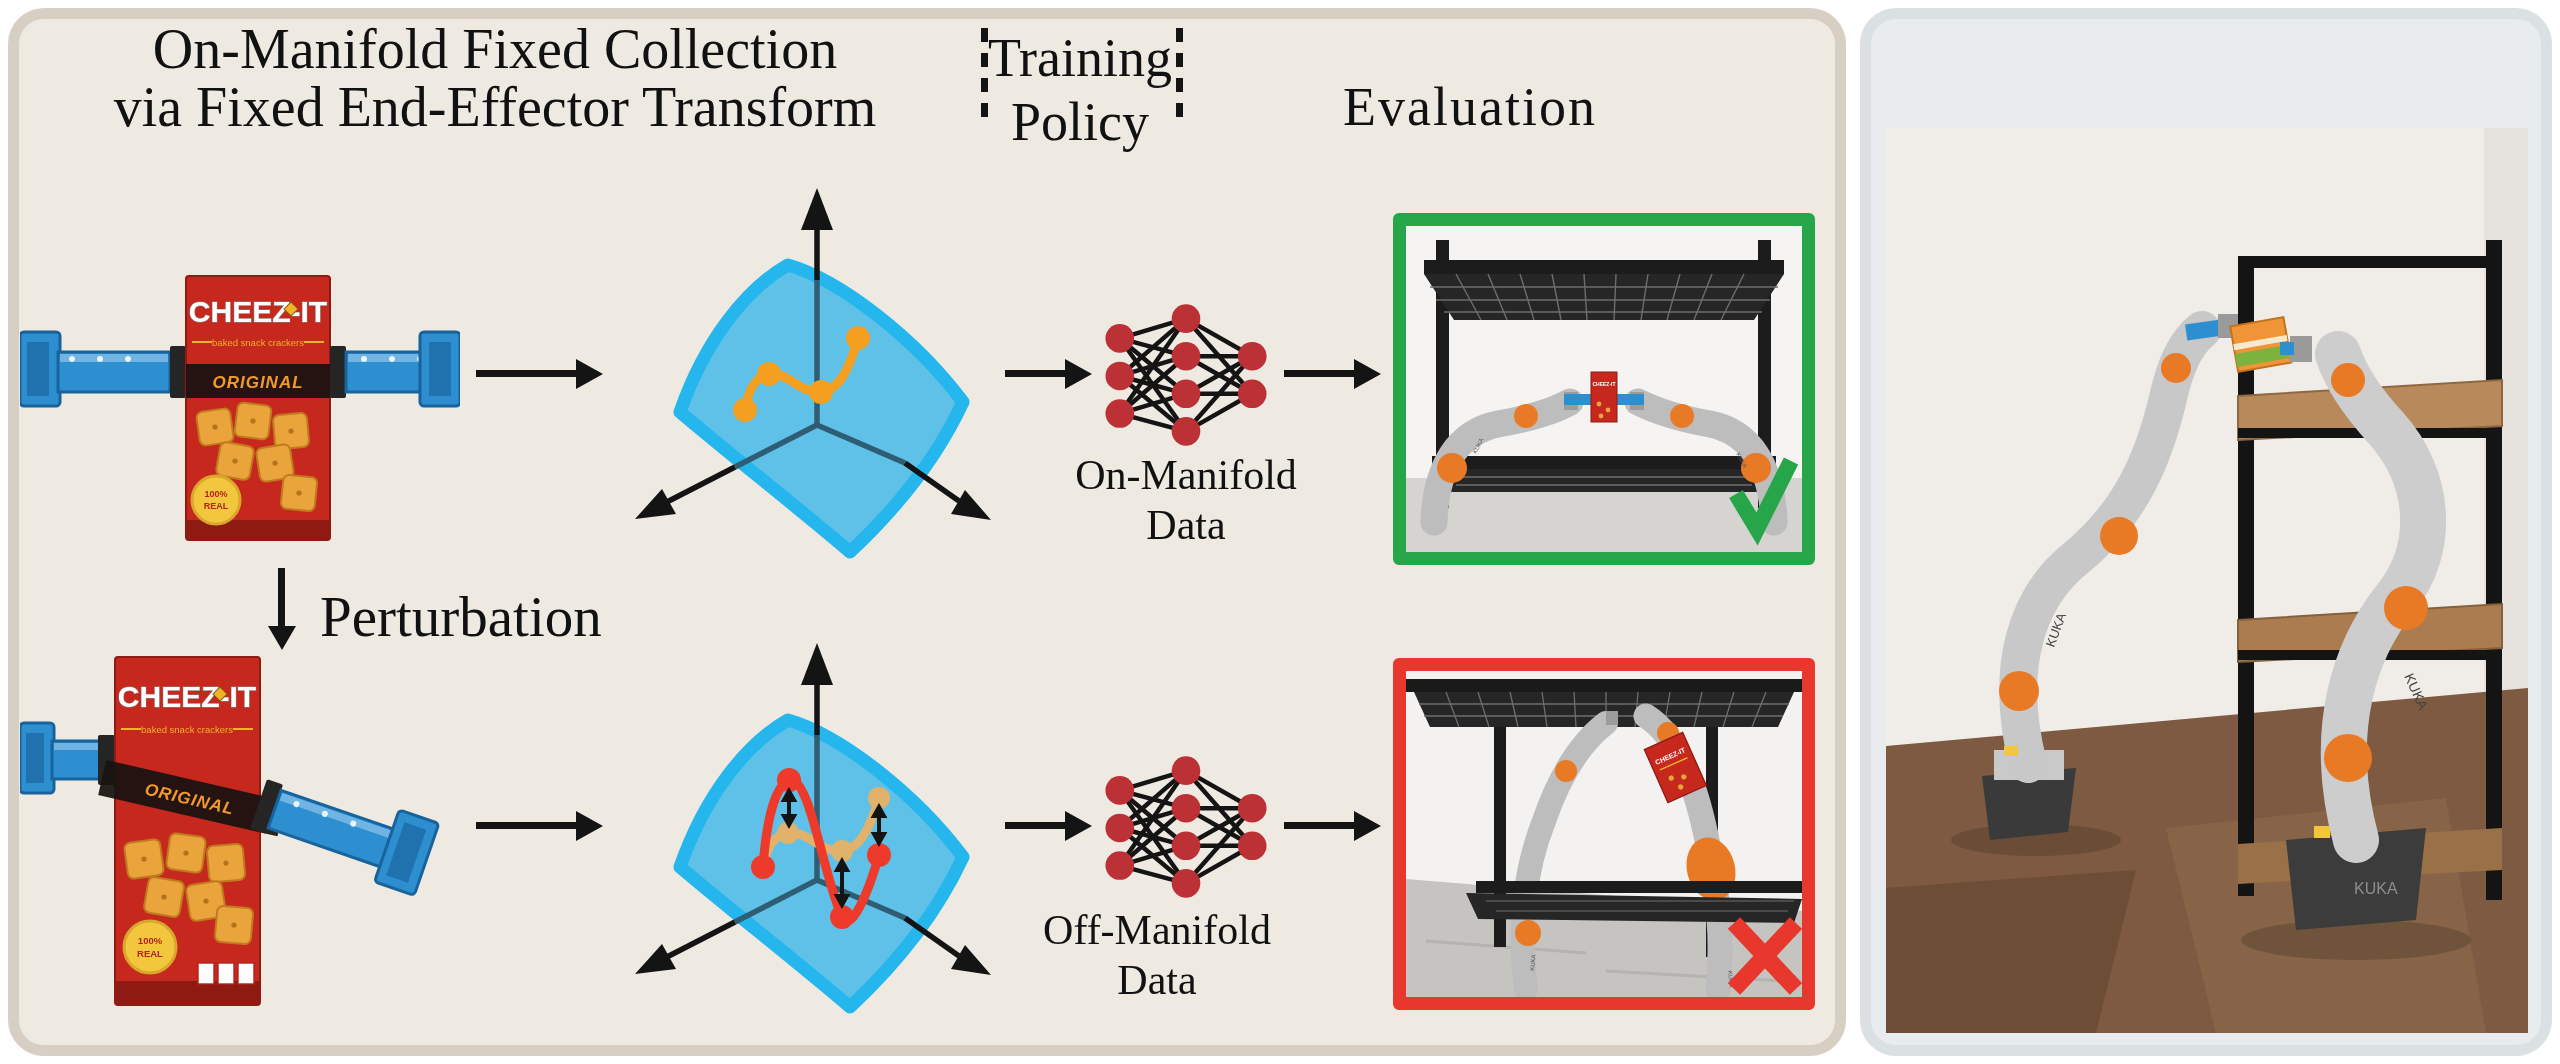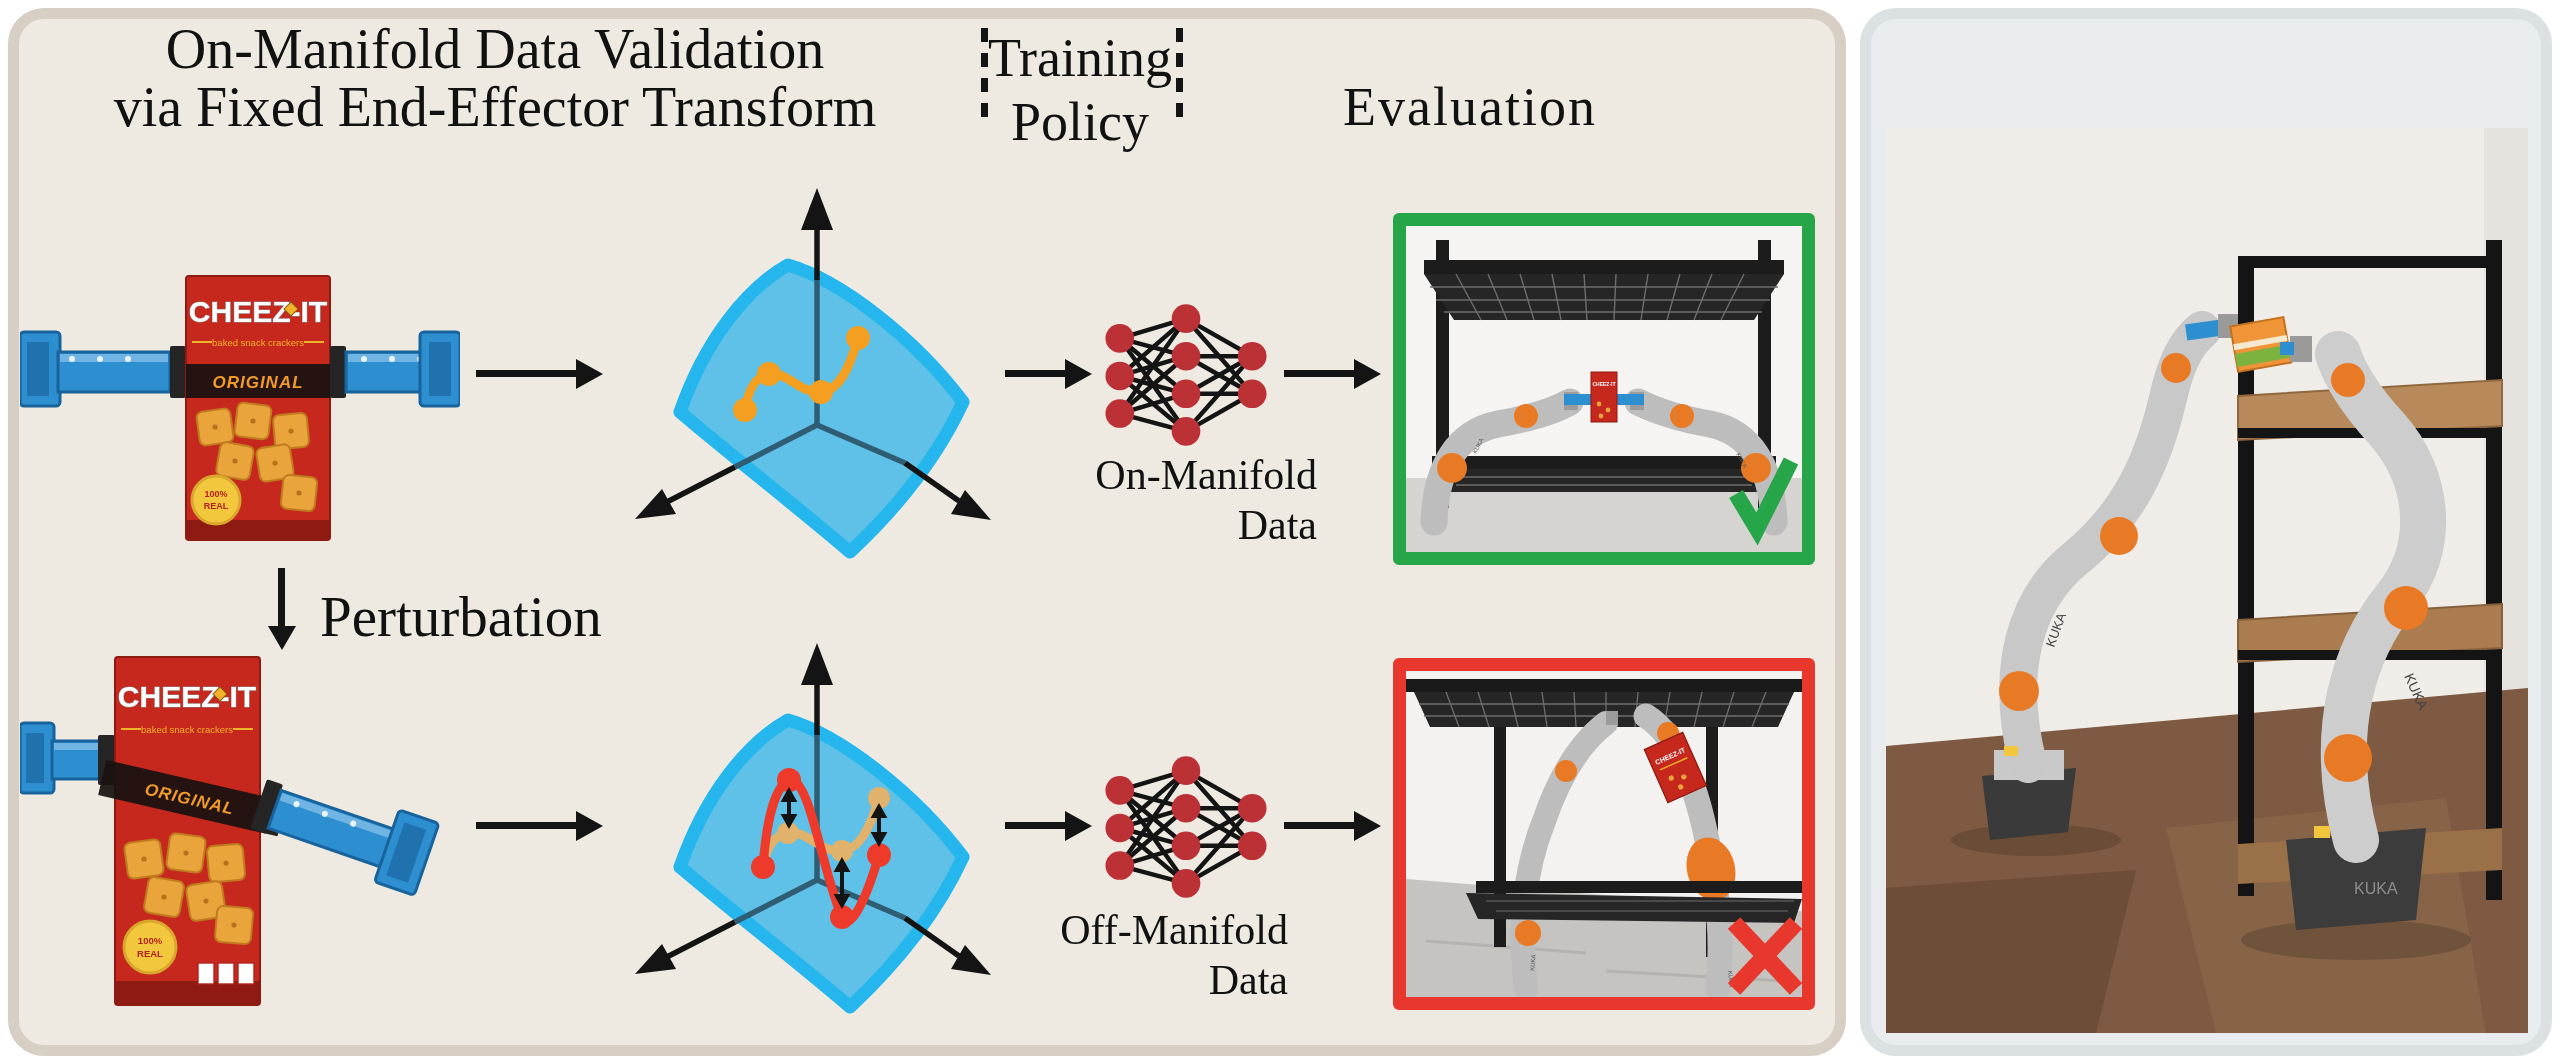--- a/index.html
+++ b/index.html
@@ -9,21 +9,21 @@
   .panel-left{left:8px;top:8px;width:1838px;height:1048px;background:var(--panel-left-bg);border:11px solid var(--panel-left-border);}
   .panel-right{left:1860px;top:8px;width:692px;height:1048px;background:var(--panel-right-bg);border:11px solid var(--panel-right-border);}
   .hdr{position:absolute;text-align:center;line-height:58px;font-size:56px;color:#111;}
   .hdr2{position:absolute;text-align:center;line-height:64px;font-size:54px;color:#111;}
   .vdash{position:absolute;width:7px;background:repeating-linear-gradient(to bottom,#141414 0 14px,transparent 14px 25px);}
   .harrow{position:absolute;height:7px;background:#141414;}
   .harrow::after{content:"";position:absolute;left:100%;top:50%;transform:translateY(-50%);border-left:27px solid #141414;border-top:15px solid transparent;border-bottom:15px solid transparent;}
   .varrow{position:absolute;width:7px;background:#141414;}
   .varrow::after{content:"";position:absolute;top:100%;left:50%;transform:translateX(-50%);border-top:24px solid #141414;border-left:14px solid transparent;border-right:14px solid transparent;}
   .plabel{position:absolute;font-size:57px;color:#111;white-space:nowrap;}
-  .nnlabel{position:absolute;width:262px;text-align:right;font-size:42px;line-height:50px;color:#111;}
+  .nnlabel{position:absolute;width:262px;text-align:center;font-size:42px;line-height:50px;color:#111;}
   .evalbox{position:absolute;width:422px;height:352px;box-sizing:border-box;border-radius:6px;}
   .evalbox.ok{border:13px solid var(--success-green);}
   .evalbox.bad{border:13px solid var(--failure-red);}
   .evalbox svg{display:block;width:100%;height:100%;}
   svg{display:block;}
   svg text{font-family:"Liberation Sans",sans-serif;}
 </style>
 </head>
 <body>
 
@@ -82,21 +82,21 @@
       <polygon points="396,340 356,334 370,310"></polygon>
     </g>
   </g>
 </svg>
 
 <div class="canvas">
 
   <section class="panel panel-left"></section>
 
   <div class="hdr" style="left:50px;top:20px;width:890px;">
-    <div>On-Manifold Data Validation</div>
+    <div>On-Manifold Fixed Collection</div>
     <div>via Fixed End-Effector Transform</div>
   </div>
 
   <div class="vdash" style="left:981px;top:28px;height:92px;"></div>
   <div class="vdash" style="left:1176px;top:28px;height:92px;"></div>
 
   <div class="hdr2" style="left:985px;top:26px;width:190px;">
     <div>Training</div>
     <div>Policy</div>
   </div>

